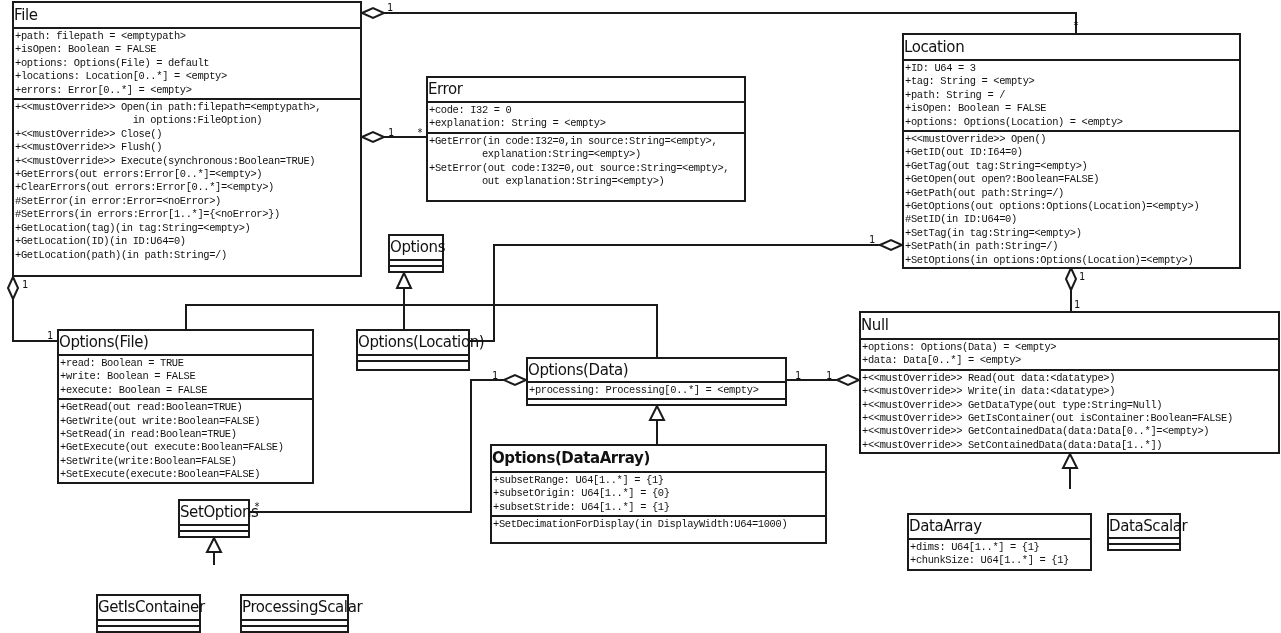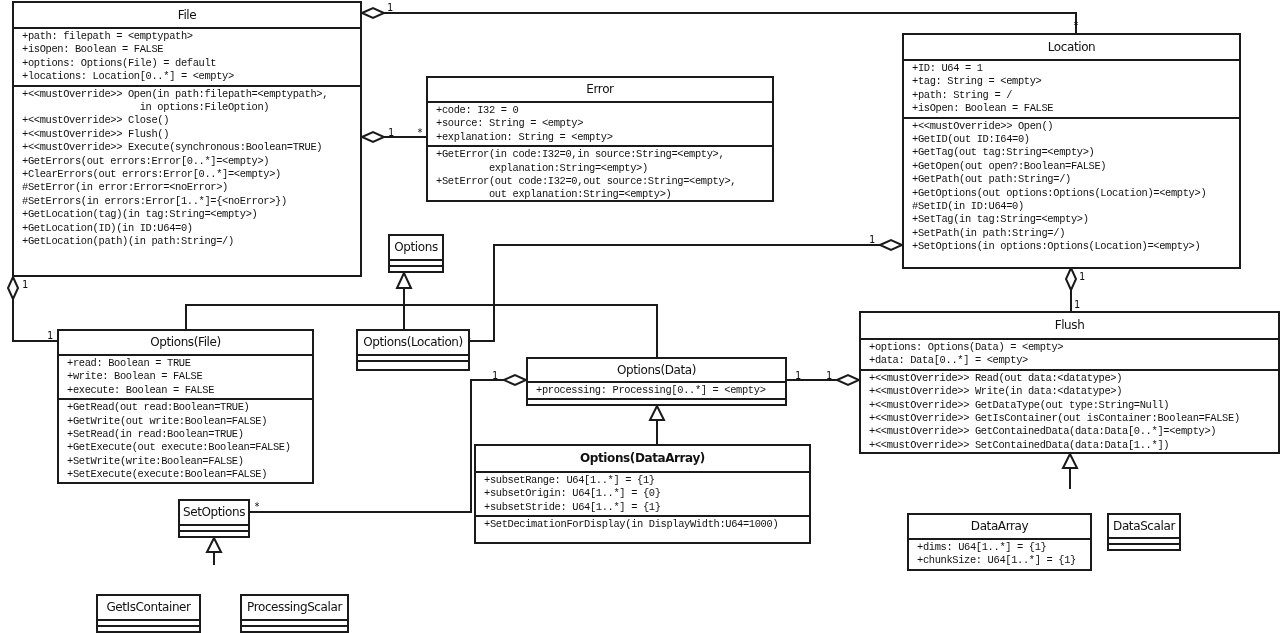--- a/index.html
+++ b/index.html
@@ -2,26 +2,26 @@
 <html><head>
 <meta charset="utf-8">
 <style>
   html, body { margin: 0; padding: 0; background: #ffffff; }
   body { width: 1281px; height: 633px; position: relative; overflow: hidden; }
   #wires { position: absolute; left: 0; top: 0; width: 1281px; height: 633px; pointer-events: none; }
   .cls {
     position: absolute; background: #fff; border: 2px solid #1a1a1a; box-sizing: border-box;
   }
   .cls .title {
-    font-family: "DejaVu Sans", sans-serif; font-size: 12px; color: #111;
-    text-align: center; border-bottom: 2px solid #1a1a1a; letter-spacing: -0.4px;
+    font-family: "DejaVu Sans", sans-serif; font-size: 15px; color: #111;
+    text-align: left; border-bottom: 2px solid #1a1a1a; letter-spacing: -0.4px;
     white-space: nowrap;
   }
   .cls .title.bold { font-weight: bold; }
-  .cls .sec { border-bottom: 2px solid #1a1a1a; padding: 1px 0 1px 8px; min-height: 5px; }
+  .cls .sec { border-bottom: 2px solid #1a1a1a; padding: 1px 0 1px 1px; min-height: 5px; }
   .cls .sec:last-child { border-bottom: none; }
   .cls .ln {
     font-family: "Liberation Mono", monospace; font-size: 10.4px; line-height: 13.4px;
     color: #111; white-space: pre; letter-spacing: -0.35px;
   }
   .mult {
     position: absolute; font-family: "DejaVu Sans Mono", monospace; font-size: 10px; color: #111;
     line-height: 10px;
   }
 </style>
@@ -83,59 +83,60 @@
 <span class="mult" style="left:492px;top:371px">1</span>
 <span class="mult" style="left:254px;top:502px">*</span>
 
 <div class="cls" style="left:12px;top:1px;width:350px;height:276px">
   <div class="title" style="height:24px;line-height:24px">File</div>
   <div class="sec">
       <div class="ln">+path: filepath = &lt;emptypath&gt;</div>
       <div class="ln">+isOpen: Boolean = FALSE</div>
       <div class="ln">+options: Options(File) = default</div>
       <div class="ln">+locations: Location[0..*] = &lt;empty&gt;</div>
+      <div class="ln">+errors: Error[0..*] = &lt;empty&gt;</div>
     </div>
   <div class="sec">
       <div class="ln">+&lt;&lt;mustOverride&gt;&gt; Open(in path:filepath=&lt;emptypath&gt;,</div>
       <div class="ln">                    in options:FileOption)</div>
       <div class="ln">+&lt;&lt;mustOverride&gt;&gt; Close()</div>
       <div class="ln">+&lt;&lt;mustOverride&gt;&gt; Flush()</div>
       <div class="ln">+&lt;&lt;mustOverride&gt;&gt; Execute(synchronous:Boolean=TRUE)</div>
       <div class="ln">+GetErrors(out errors:Error[0..*]=&lt;empty&gt;)</div>
       <div class="ln">+ClearErrors(out errors:Error[0..*]=&lt;empty&gt;)</div>
       <div class="ln">#SetError(in error:Error=&lt;noError&gt;)</div>
       <div class="ln">#SetErrors(in errors:Error[1..*]={&lt;noError&gt;})</div>
       <div class="ln">+GetLocation(tag)(in tag:String=&lt;empty&gt;)</div>
       <div class="ln">+GetLocation(ID)(in ID:U64=0)</div>
       <div class="ln">+GetLocation(path)(in path:String=/)</div>
     </div>
 </div>
 
-<div class="cls" style="left:426px;top:76px;width:348px;height:126px">
+<div class="cls" style="left:426px;top:76px;width:320px;height:126px">
   <div class="title" style="height:23px;line-height:23px">Error</div>
   <div class="sec">
       <div class="ln">+code: I32 = 0</div>
-      <div class="ln">+source: String = &lt;empty&gt;</div>
       <div class="ln">+explanation: String = &lt;empty&gt;</div>
     </div>
   <div class="sec">
       <div class="ln">+GetError(in code:I32=0,in source:String=&lt;empty&gt;,</div>
       <div class="ln">         explanation:String=&lt;empty&gt;)</div>
       <div class="ln">+SetError(out code:I32=0,out source:String=&lt;empty&gt;,</div>
       <div class="ln">         out explanation:String=&lt;empty&gt;)</div>
     </div>
 </div>
 
 <div class="cls" style="left:902px;top:33px;width:339px;height:236px">
   <div class="title" style="height:24px;line-height:24px">Location</div>
   <div class="sec">
-      <div class="ln">+ID: U64 = 1</div>
+      <div class="ln">+ID: U64 = 3</div>
       <div class="ln">+tag: String = &lt;empty&gt;</div>
       <div class="ln">+path: String = /</div>
       <div class="ln">+isOpen: Boolean = FALSE</div>
+      <div class="ln">+options: Options(Location) = &lt;empty&gt;</div>
     </div>
   <div class="sec">
       <div class="ln">+&lt;&lt;mustOverride&gt;&gt; Open()</div>
       <div class="ln">+GetID(out ID:I64=0)</div>
       <div class="ln">+GetTag(out tag:String=&lt;empty&gt;)</div>
       <div class="ln">+GetOpen(out open?:Boolean=FALSE)</div>
       <div class="ln">+GetPath(out path:String=/)</div>
       <div class="ln">+GetOptions(out options:Options(Location)=&lt;empty&gt;)</div>
       <div class="ln">#SetID(in ID:U64=0)</div>
       <div class="ln">+SetTag(in tag:String=&lt;empty&gt;)</div>
@@ -174,34 +175,34 @@
 </div>
 
 <div class="cls" style="left:526px;top:357px;width:261px;height:49px">
   <div class="title" style="height:22px;line-height:22px">Options(Data)</div>
   <div class="sec">
       <div class="ln">+processing: Processing[0..*] = &lt;empty&gt;</div>
     </div>
   <div class="sec" style="min-height:4px;padding:0"></div>
 </div>
 
-<div class="cls" style="left:474px;top:444px;width:337px;height:100px">
+<div class="cls" style="left:490px;top:444px;width:337px;height:100px">
   <div class="title bold" style="height:25px;line-height:25px">Options(DataArray)</div>
   <div class="sec">
       <div class="ln">+subsetRange: U64[1..*] = {1}</div>
       <div class="ln">+subsetOrigin: U64[1..*] = {0}</div>
       <div class="ln">+subsetStride: U64[1..*] = {1}</div>
     </div>
   <div class="sec">
       <div class="ln">+SetDecimationForDisplay(in DisplayWidth:U64=1000)</div>
     </div>
 </div>
 
 <div class="cls" style="left:859px;top:311px;width:421px;height:143px">
-  <div class="title" style="height:25px;line-height:25px">Flush</div>
+  <div class="title" style="height:25px;line-height:25px">Null</div>
   <div class="sec">
       <div class="ln">+options: Options(Data) = &lt;empty&gt;</div>
       <div class="ln">+data: Data[0..*] = &lt;empty&gt;</div>
     </div>
   <div class="sec">
       <div class="ln">+&lt;&lt;mustOverride&gt;&gt; Read(out data:&lt;datatype&gt;)</div>
       <div class="ln">+&lt;&lt;mustOverride&gt;&gt; Write(in data:&lt;datatype&gt;)</div>
       <div class="ln">+&lt;&lt;mustOverride&gt;&gt; GetDataType(out type:String=Null)</div>
       <div class="ln">+&lt;&lt;mustOverride&gt;&gt; GetIsContainer(out isContainer:Boolean=FALSE)</div>
       <div class="ln">+&lt;&lt;mustOverride&gt;&gt; GetContainedData(data:Data[0..*]=&lt;empty&gt;)</div>

